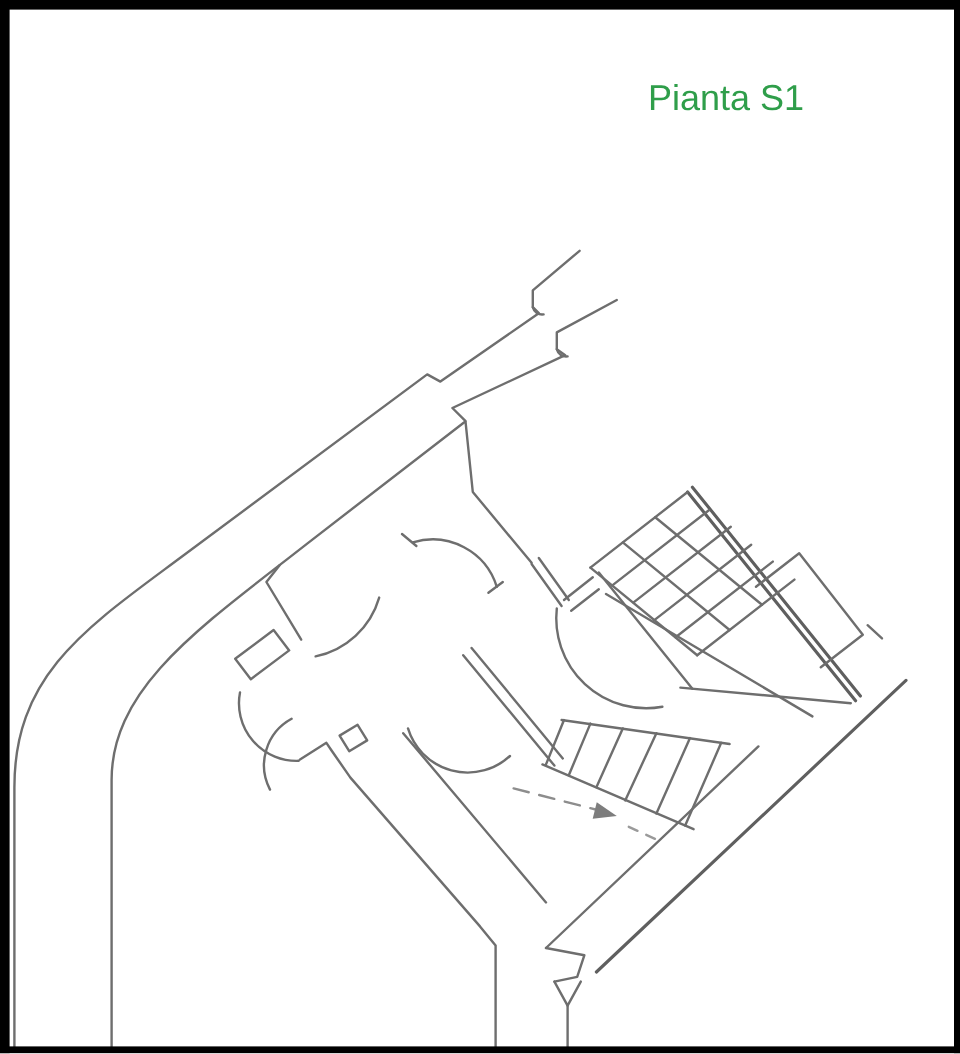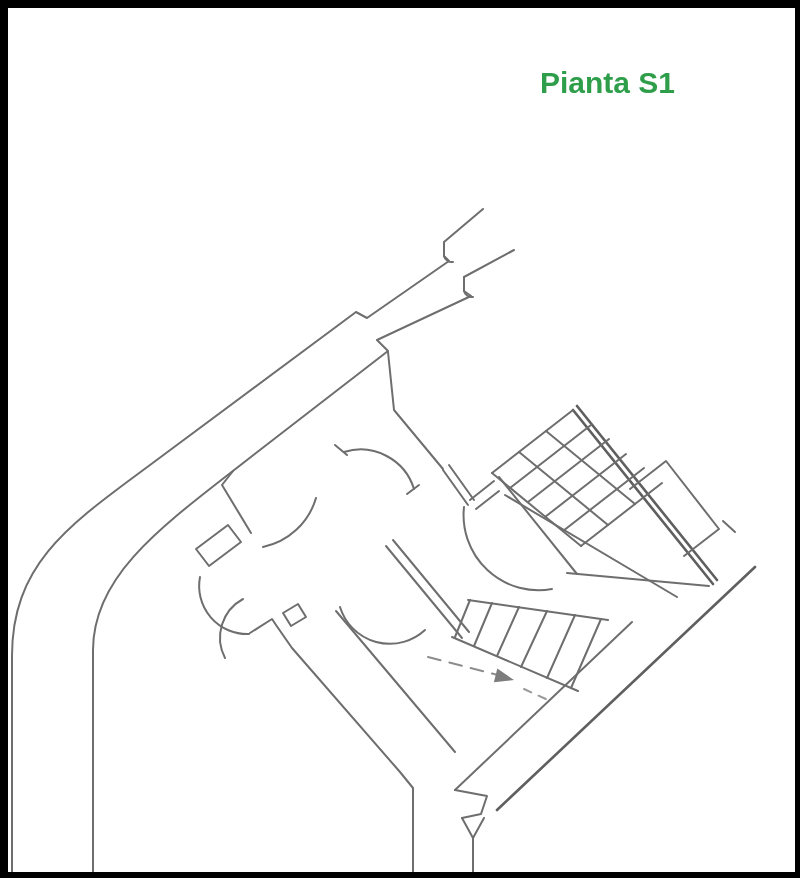--- a/index.html
+++ b/index.html
@@ -12,21 +12,21 @@
   }
   .frame-edge{position:absolute;background:#000000;z-index:5;}
   .frame-top{top:0;left:0;width:800px;height:8px;}
   .frame-left{top:0;left:0;width:8px;height:878px;}
   .frame-right{top:0;right:0;width:5px;height:878px;}
   .frame-bottom{bottom:0;left:0;width:800px;height:6px;}
   .plan-title{
     position:absolute;
     left:540px;top:66px;
     font-size:30px;
-    font-weight:bold;
+    font-weight:normal;
     letter-spacing:0px;
     color:#2f9e4a;
     z-index:4;
     white-space:nowrap;
   }
   svg.floorplan{position:absolute;left:0;top:0;z-index:1;}
   svg.floorplan path, svg.floorplan line{
     fill:none;
     stroke:#6e6e6e;
     stroke-width:2;

